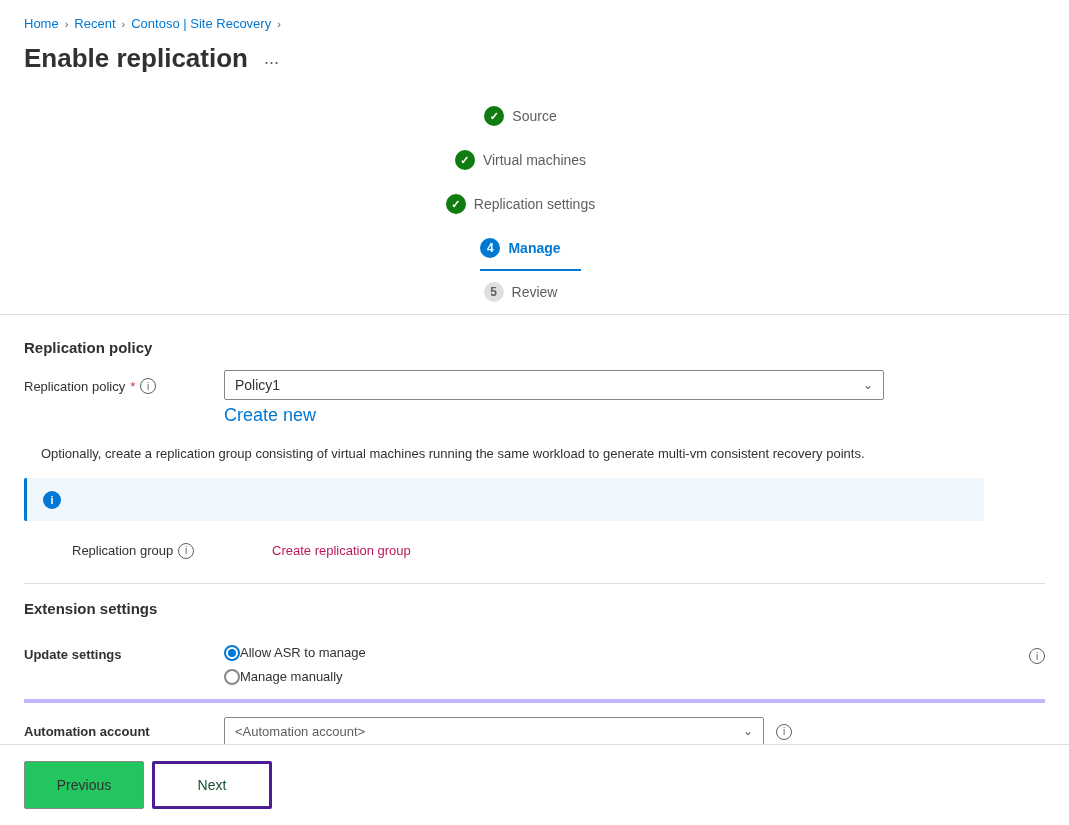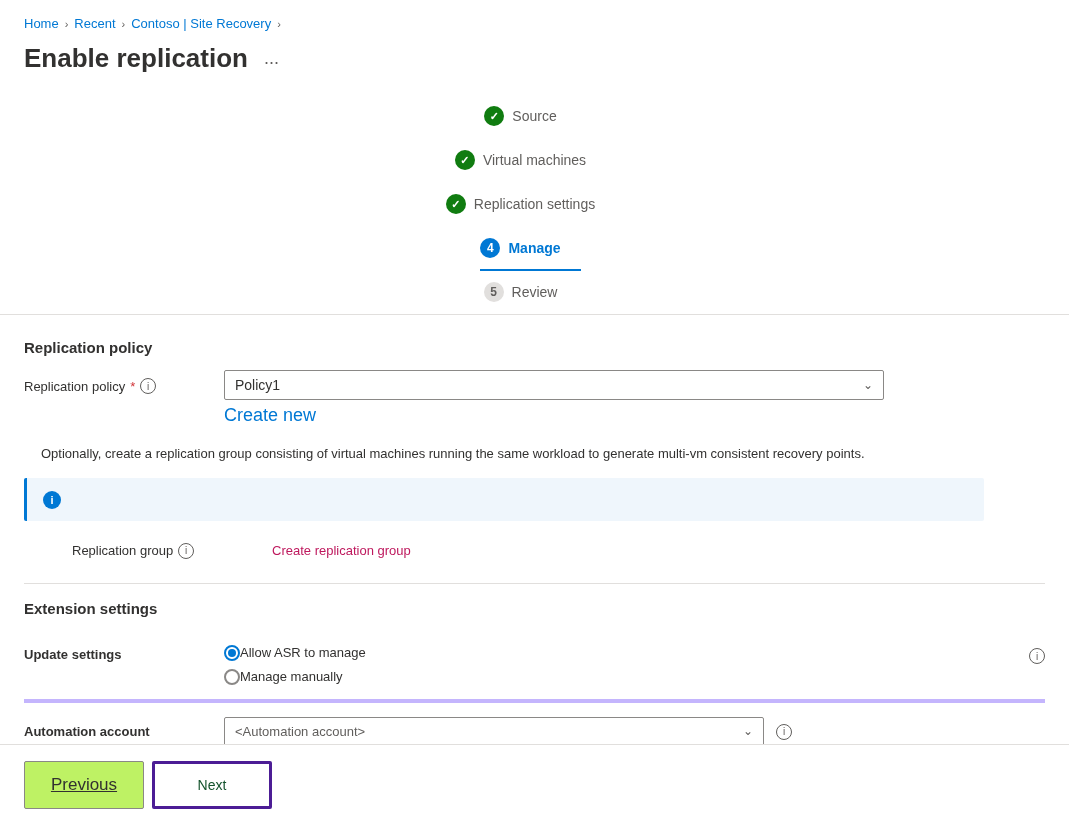--- a/index.html
+++ b/index.html
@@ -361,27 +361,26 @@
       width: 1069px;
       border-top: 1px solid #e1dfdd;
       background: #fff;
       padding: 16px 24px;
       display: flex;
       gap: 8px;
     }
     .btn-secondary {
       padding: 6px 24px;
       border: 1px solid #8a8886;
-      background: #bef264;
-      color: #323130;
-      font-size: 17px;
+      background: #22c55e;
+      color: #323130;
+      font-size: 14px;
       cursor: pointer;
       border-radius: 2px;
       min-width: 120px;
-      text-decoration: underline;
     }
     .btn-primary {
       padding: 13px 24px;
       border: 3px solid #4c1d95;
       background: #fff;
       color: #14532d;
       font-size: 14px;
       cursor: pointer;
       border-radius: 2px;
       min-width: 120px;

